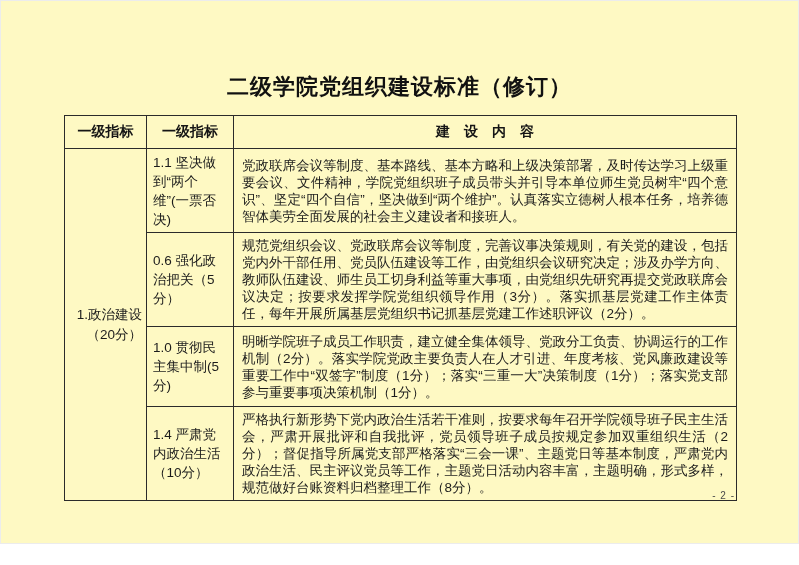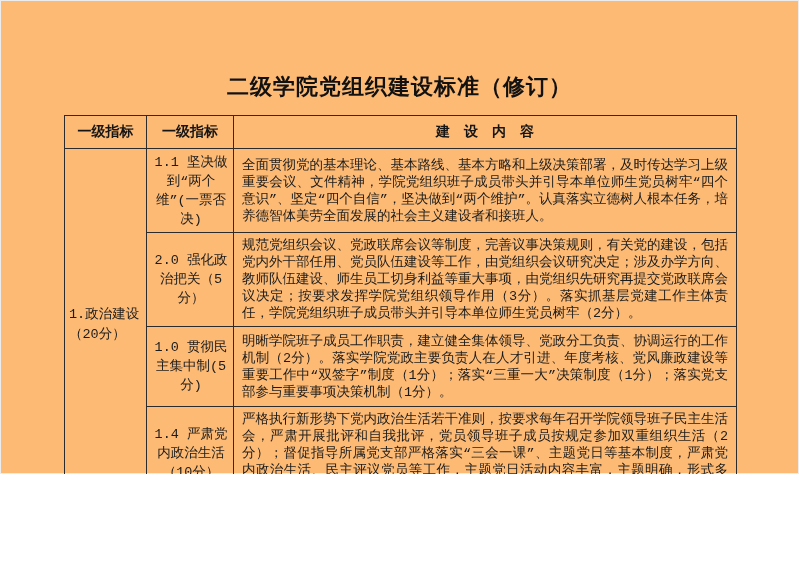--- a/index.html
+++ b/index.html
@@ -1,22 +1,22 @@
 <!DOCTYPE html>
 <html><head>
 <meta charset="utf-8">
 <style>
   * { margin: 0; padding: 0; box-sizing: border-box; }
   html, body { background: #ffffff; }
   .page {
     position: relative;
     width: 799px;
-    height: 474px;
-    background: #fdba74;
-    font-family: Liberation Mono, monospace;
+    height: 544px;
+    background: #fef9c3;
+    font-family: Liberation Sans, sans-serif;
     color: #1c1c1c;
     box-shadow: inset 0 0 0 1px #ececec;
     overflow: hidden;
   }
   .doc-title {
     position: absolute;
     top: 72px;
     left: 0;
     width: 100%;
     text-align: center;
@@ -41,28 +41,28 @@
     vertical-align: middle;
   }
   table.std-table th {
     font-size: 14px;
     font-weight: bold;
     text-align: center;
     height: 33px;
     color: #151515;
   }
   td.cell-l1 {
-    text-align: left;
+    text-align: right;
     font-size: 13.5px;
     line-height: 20px;
     padding: 2px 4px;
     color: #1c1c1c;
   }
   td.cell-l2 {
-    text-align: center;
+    text-align: left;
     font-size: 13.5px;
     line-height: 19px;
     padding: 3px 4px 3px 6px;
     color: #1c1c1c;
   }
   td.cell-content {
     text-align: justify;
     font-size: 13.5px;
     line-height: 17px;
     padding: 4px 8px;
@@ -98,25 +98,25 @@
       <tr>
         <th>一级指标</th>
         <th>一级指标</th>
         <th>建　设　内　容</th>
       </tr>
     </thead>
     <tbody>
       <tr class="row-1">
         <td class="cell-l1" rowspan="4">1.政治建设（20分）</td>
         <td class="cell-l2">1.1 坚决做到“两个维”(一票否决)</td>
-        <td class="cell-content">全面贯彻党的基本理论、基本路线、基本方略和上级决策部署，及时传达学习上级重要会议、文件精神，学院党组织班子成员带头并引导本单位师生党员树牢“四个意识”、坚定“四个自信”，坚决做到“两个维护”。认真落实立德树人根本任务，培养德智体美劳全面发展的社会主义建设者和接班人。</td>
+        <td class="cell-content">党政联席会议等制度、基本路线、基本方略和上级决策部署，及时传达学习上级重要会议、文件精神，学院党组织班子成员带头并引导本单位师生党员树牢“四个意识”、坚定“四个自信”，坚决做到“两个维护”。认真落实立德树人根本任务，培养德智体美劳全面发展的社会主义建设者和接班人。</td>
       </tr>
       <tr class="row-2">
-        <td class="cell-l2">2.0 强化政治把关（5分）</td>
-        <td class="cell-content">规范党组织会议、党政联席会议等制度，完善议事决策规则，有关党的建设，包括党内外干部任用、党员队伍建设等工作，由党组织会议研究决定；涉及办学方向、教师队伍建设、师生员工切身利益等重大事项，由党组织先研究再提交党政联席会议决定；按要求发挥学院党组织领导作用（3分）。落实抓基层党建工作主体责任，学院党组织班子成员带头并引导本单位师生党员树牢（2分）。</td>
+        <td class="cell-l2">0.6 强化政治把关（5分）</td>
+        <td class="cell-content">规范党组织会议、党政联席会议等制度，完善议事决策规则，有关党的建设，包括党内外干部任用、党员队伍建设等工作，由党组织会议研究决定；涉及办学方向、教师队伍建设、师生员工切身利益等重大事项，由党组织先研究再提交党政联席会议决定；按要求发挥学院党组织领导作用（3分）。落实抓基层党建工作主体责任，每年开展所属基层党组织书记抓基层党建工作述职评议（2分）。</td>
       </tr>
       <tr class="row-3">
         <td class="cell-l2">1.0 贯彻民主集中制(5分)</td>
         <td class="cell-content">明晰学院班子成员工作职责，建立健全集体领导、党政分工负责、协调运行的工作机制（2分）。落实学院党政主要负责人在人才引进、年度考核、党风廉政建设等重要工作中“双签字”制度（1分）；落实“三重一大”决策制度（1分）；落实党支部参与重要事项决策机制（1分）。</td>
       </tr>
       <tr class="row-4">
         <td class="cell-l2">1.4 严肃党内政治生活（10分）</td>
         <td class="cell-content">严格执行新形势下党内政治生活若干准则，按要求每年召开学院领导班子民主生活会，严肃开展批评和自我批评，党员领导班子成员按规定参加双重组织生活（2分）；督促指导所属党支部严格落实“三会一课”、主题党日等基本制度，严肃党内政治生活、民主评议党员等工作，主题党日活动内容丰富，主题明确，形式多样，规范做好台账资料归档整理工作（8分）。</td>
       </tr>
     </tbody>

